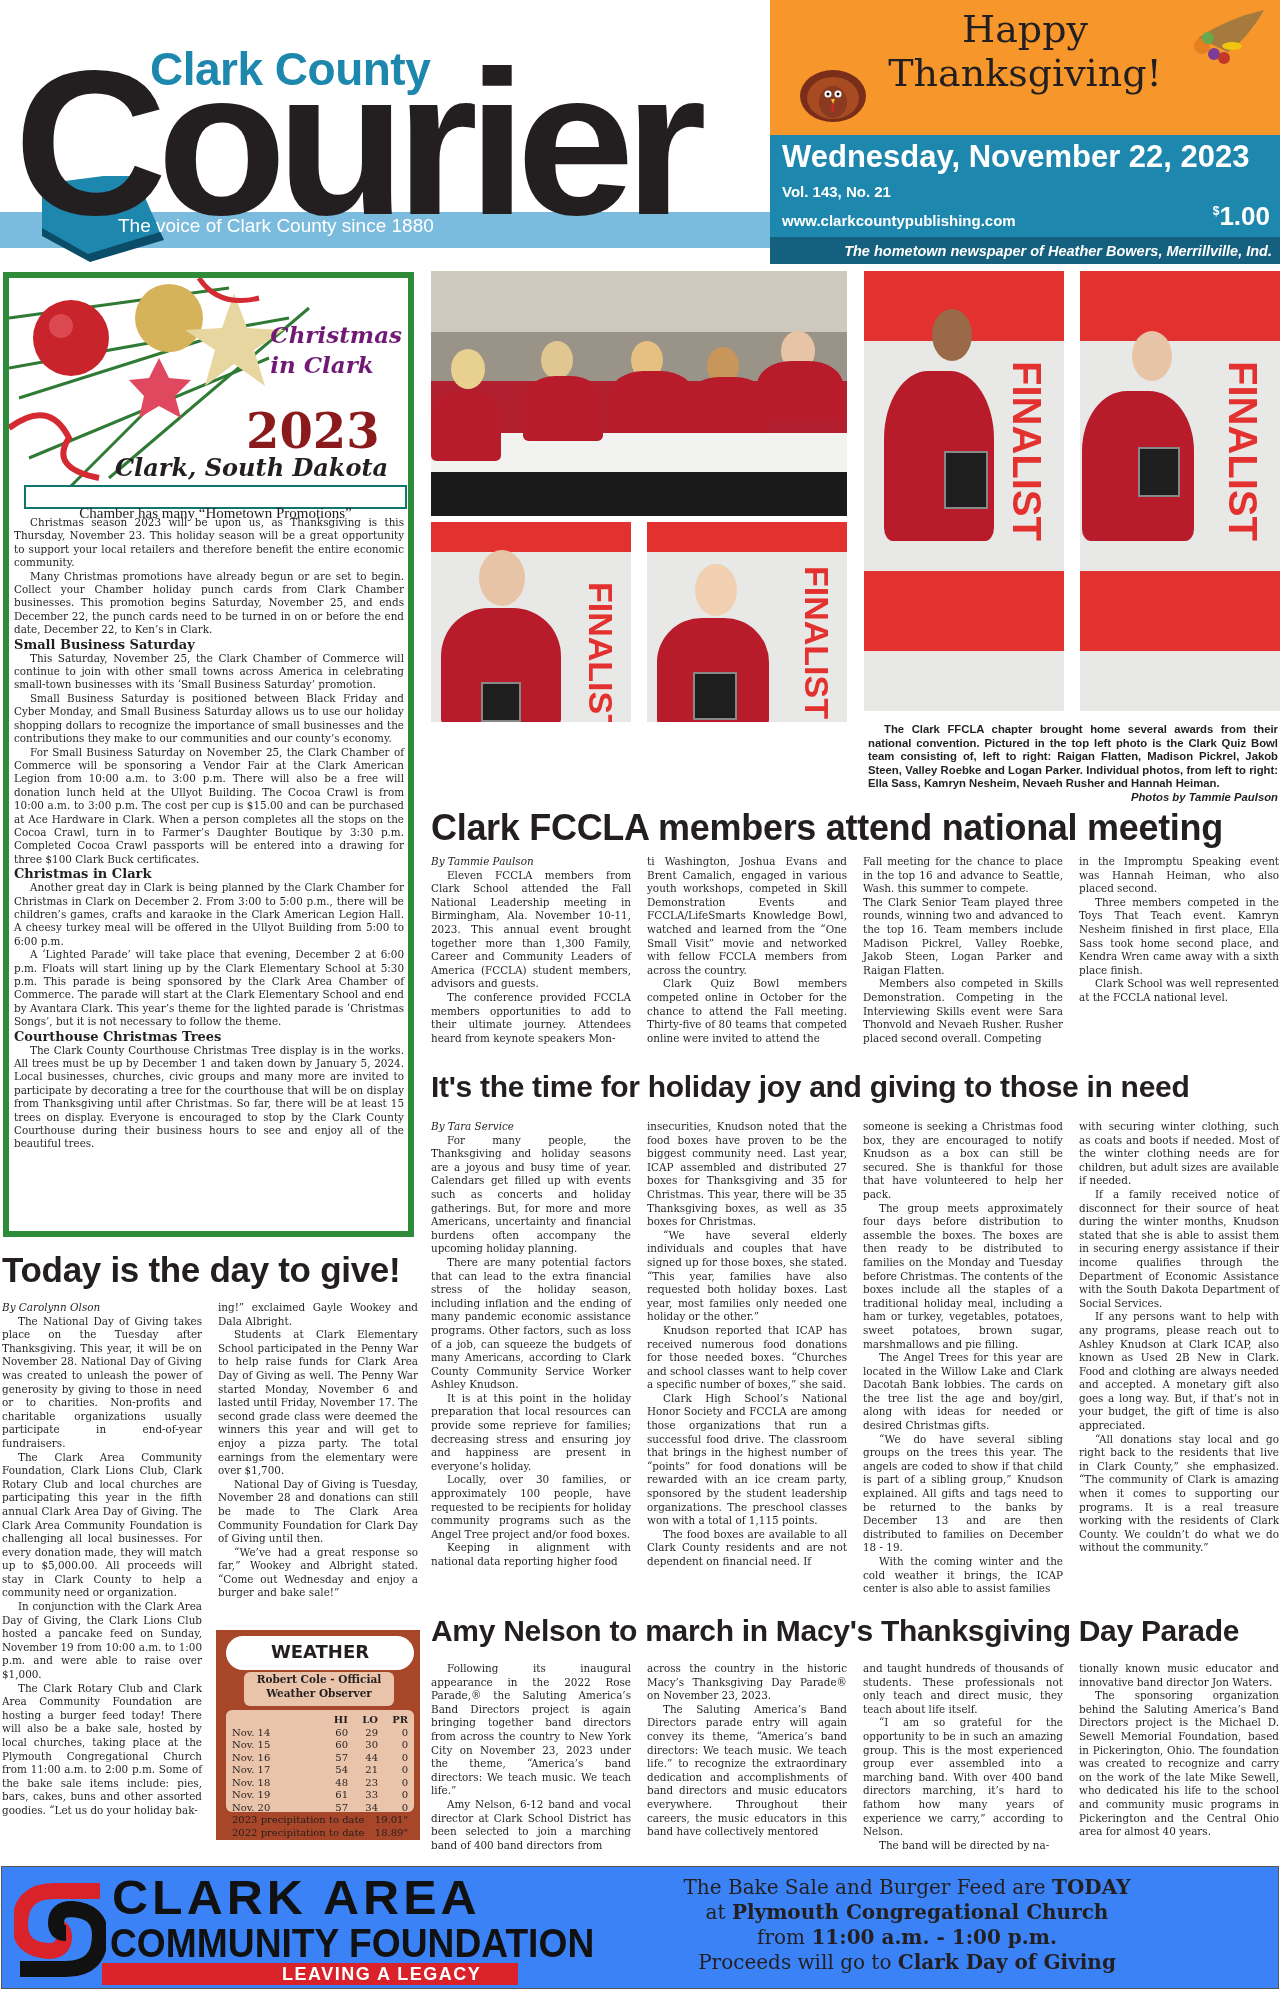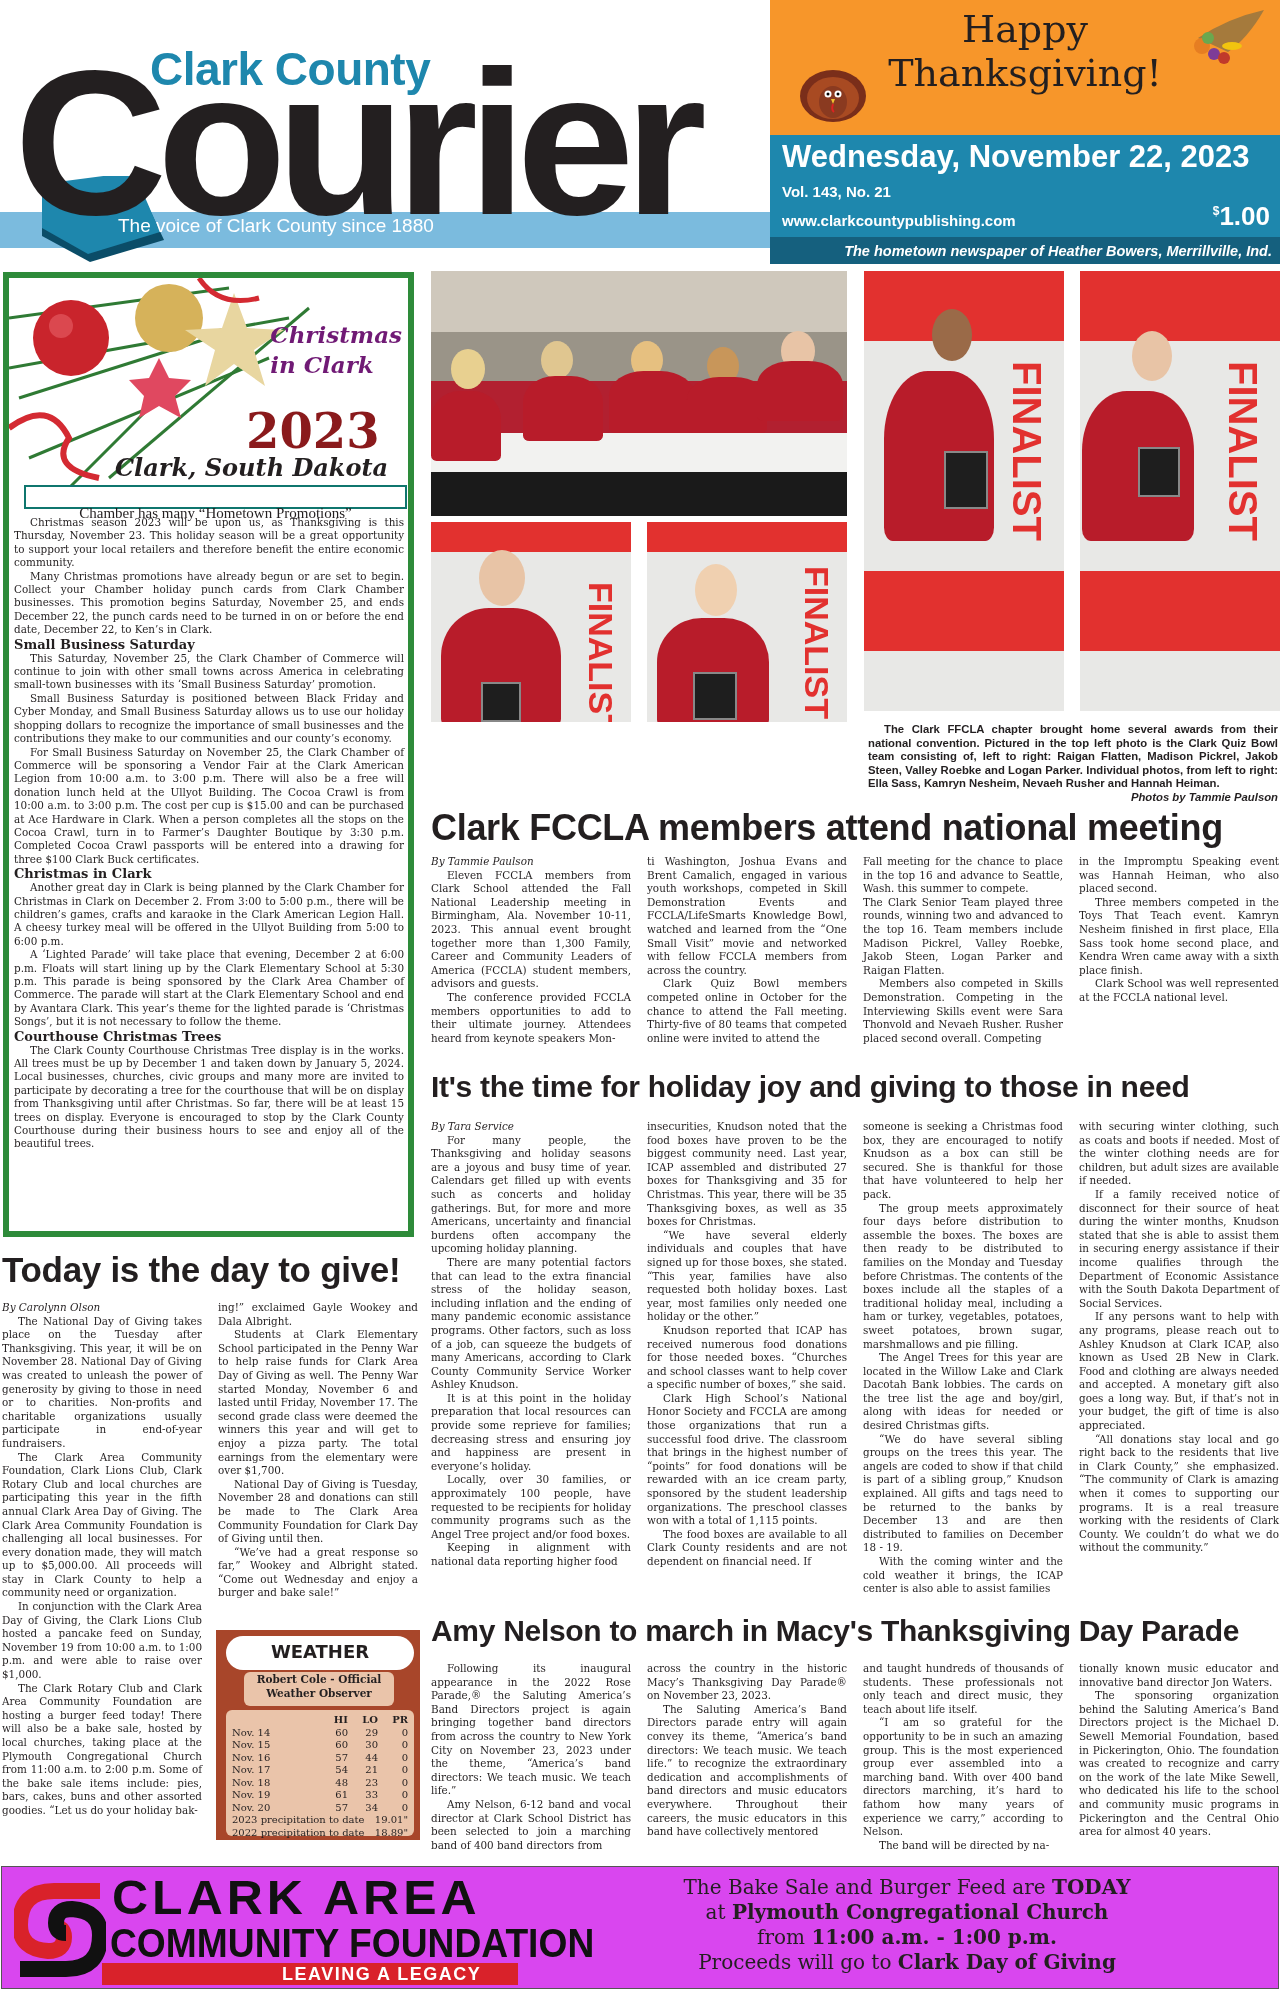--- a/index.html
+++ b/index.html
@@ -62,27 +62,27 @@
 .col .by{font-style:italic;text-indent:0}
 #fccla-cols{left:431px;top:855px;width:849px}
 #holiday-cols{left:431px;top:1120px;width:849px}
 #give-cols{left:2px;top:1301px;width:416px}
 #give-cols .col{width:200px}
 #amy-cols{left:431px;top:1662px;width:849px}
 
 #weather{left:216px;top:1630px;width:204px;height:210px;background:#a8462a;padding:5px}
 #w-title{left:10px;top:6px;width:188px;height:34px;background:#fff;border-radius:18px;text-align:center;font-family:"DejaVu Sans",sans-serif;font-weight:700;font-size:18px;padding-top:5px}
 #w-observer{left:28px;top:42px;width:150px;height:34px;background:#eac4aa;border-radius:6px;text-align:center;font-size:10.5px;line-height:14px;font-weight:700}
-#w-table{left:10px;top:80px;width:188px;height:126px;background:#eac4aa;border-radius:6px;padding:4px 6px;font-size:10px;line-height:12.5px}
+#w-table{left:10px;top:80px;width:188px;height:102px;background:#eac4aa;border-radius:6px;padding:4px 6px;font-size:10px;line-height:12.5px}
 #w-table .row{display:flex}
 #w-table .d{flex:1;overflow:hidden;white-space:nowrap}
 #w-table .n{width:30px;text-align:right}
 #w-table .hdr{font-weight:700}
 
-#ad{left:1px;top:1866px;width:1278px;height:123px;border:1.5px solid #555;background:#d946ef}
+#ad{left:1px;top:1866px;width:1278px;height:123px;border:1.5px solid #555;background:#3b82f6}
 #ad-logo{left:12px;top:12px;width:92px;height:102px}
 #ad-name1{left:110px;top:6px;font-family:"Liberation Sans",sans-serif;font-weight:900;font-size:50px;letter-spacing:4px;line-height:1;color:#111;transform:scaleY(0.95)}
 #ad-name2{left:108px;top:56px;font-family:"Liberation Sans",sans-serif;font-weight:700;font-size:40px;line-height:1;color:#111;transform:scaleX(0.93);transform-origin:left}
 #ad-redbar{left:100px;top:96px;width:416px;height:22px;background:#d9222a}
 #ad-legacy{left:280px;top:97px;font-family:"Liberation Sans",sans-serif;font-weight:700;font-size:18px;color:#fff;letter-spacing:1.5px}
 #ad-text{left:540px;top:8px;width:730px;text-align:center;font-family:"DejaVu Serif",serif;font-size:20px;line-height:25px;color:#231f20}
 #ad-text b{font-weight:700}
 </style>
 </head>
 <body>

